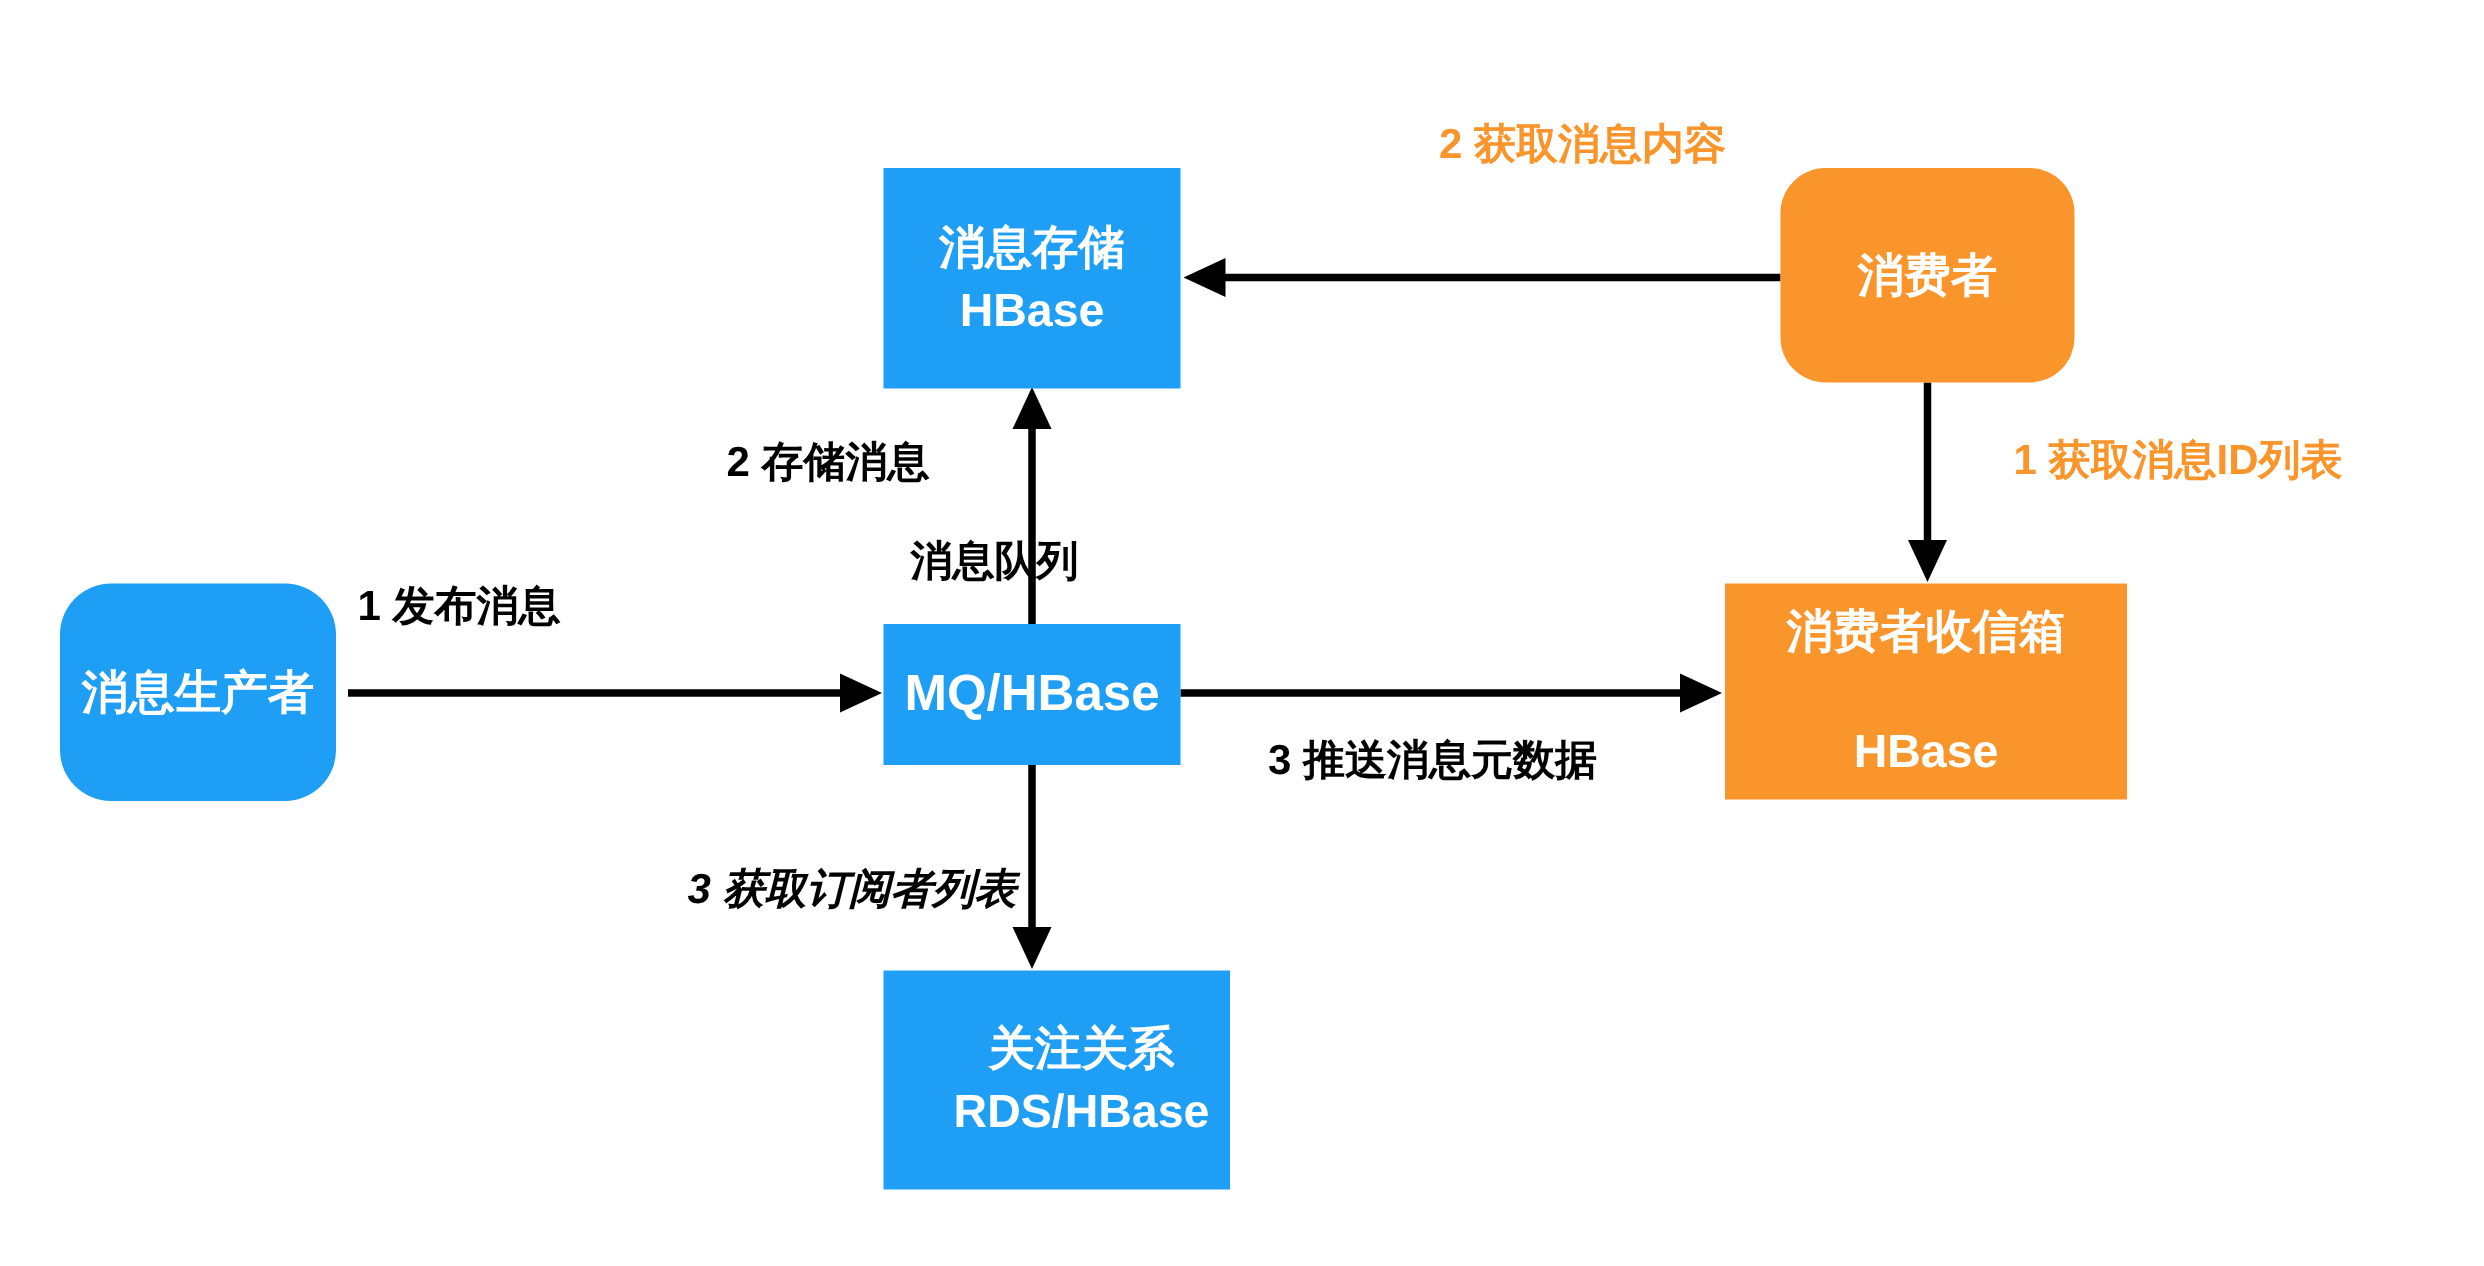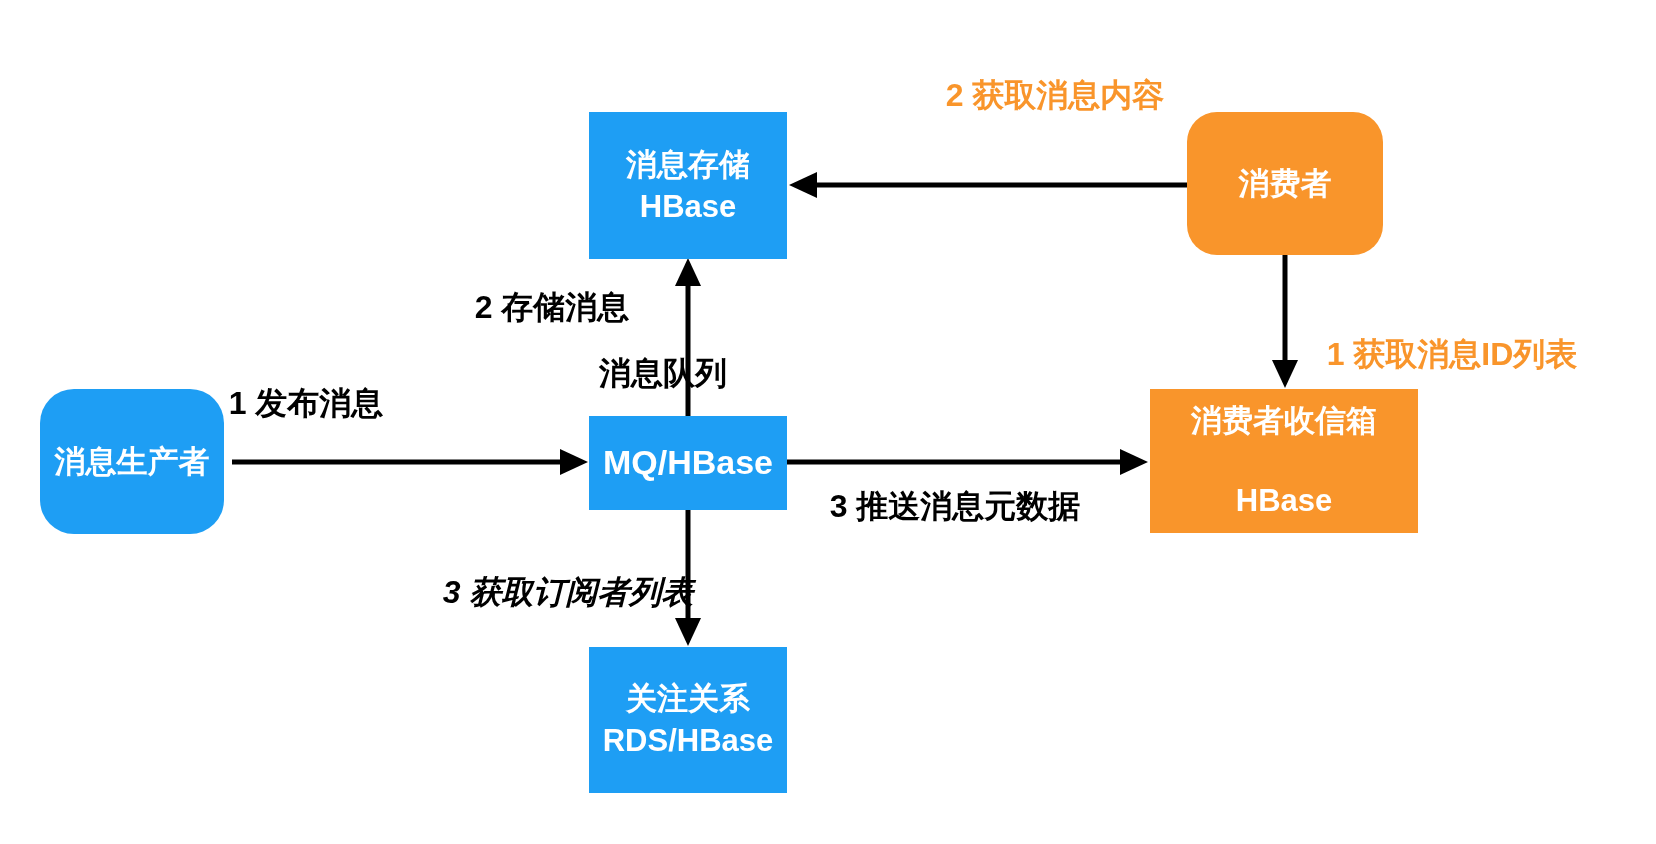--- a/index.html
+++ b/index.html
@@ -25,21 +25,21 @@
     text-align: center;
     white-space: nowrap;
   }
   .node.blue { background: var(--c-blue, #1E9EF4); align-items: center; }
   .node.orange { background: var(--c-orange, #F9952B); align-items: center; }
   .node-mq { font-size: 34px; }
   .edge-label {
     position: absolute;
     transform: translate(-50%, -50%);
     font-weight: bold;
-    font-size: 32px;
+    font-size: 28px;
     color: var(--c-label-text, #000);
     white-space: nowrap;
   }
   .edge-label.orange-text { color: var(--c-orange, #F9952B); }
 </style>
 </head>
 <body>
 
 <div class="canvas">
 
@@ -82,21 +82,21 @@
 
   <div class="node blue" style="left:589px; top:112px; width:198px; height:147px;">
     <div>消息存储</div>
     <div>HBase</div>
   </div>
 
   <div class="node blue node-mq" style="left:589px; top:416px; width:198px; height:94px;">
     <div>MQ/HBase</div>
   </div>
 
-  <div class="node blue" style="left:589px; top:647px; width:198px; height:146px;">
+  <div class="node blue" style="left:589px; top:647px; width:198px; height:146px;padding-left:33px;">
     <div>关注关系</div>
     <div>RDS/HBase</div>
   </div>
 
   <div class="node orange" style="left:1187px; top:112px; width:196px; height:143px; border-radius:30px;">
     <div>消费者</div>
   </div>
 
   <div class="node orange" style="left:1150px; top:389px; width:268px; height:144px;gap:38px;">
     <div>消费者收信箱</div>
@@ -108,15 +108,15 @@
   <div class="edge-label" style="left:552px; top:308px;">2 存储消息</div>
 
   <div class="edge-label" style="left:663px; top:374px;">消息队列</div>
 
   <div class="edge-label" style="left:568px; top:593px;font-style:italic;">3 获取订阅者列表</div>
 
   <div class="edge-label" style="left:955px; top:507px;">3 推送消息元数据</div>
 
   <div class="edge-label orange-text" style="left:1055px; top:96px;">2 获取消息内容</div>
 
-  <div class="edge-label orange-text" style="left:1452px; top:307px;margin-top:48px;">1 获取消息ID列表</div>
+  <div class="edge-label orange-text" style="left:1452px; top:307px;">1 获取消息ID列表</div>
 
 </div>
 
 </body></html>

